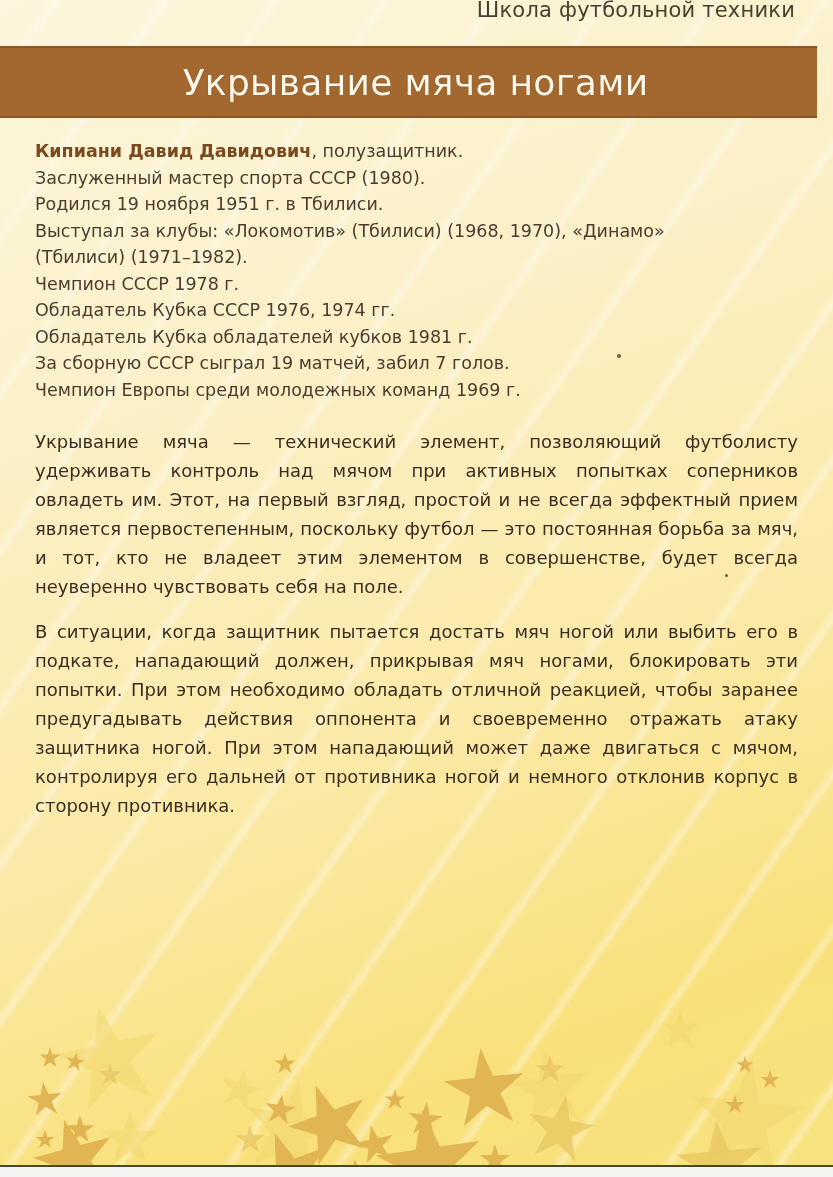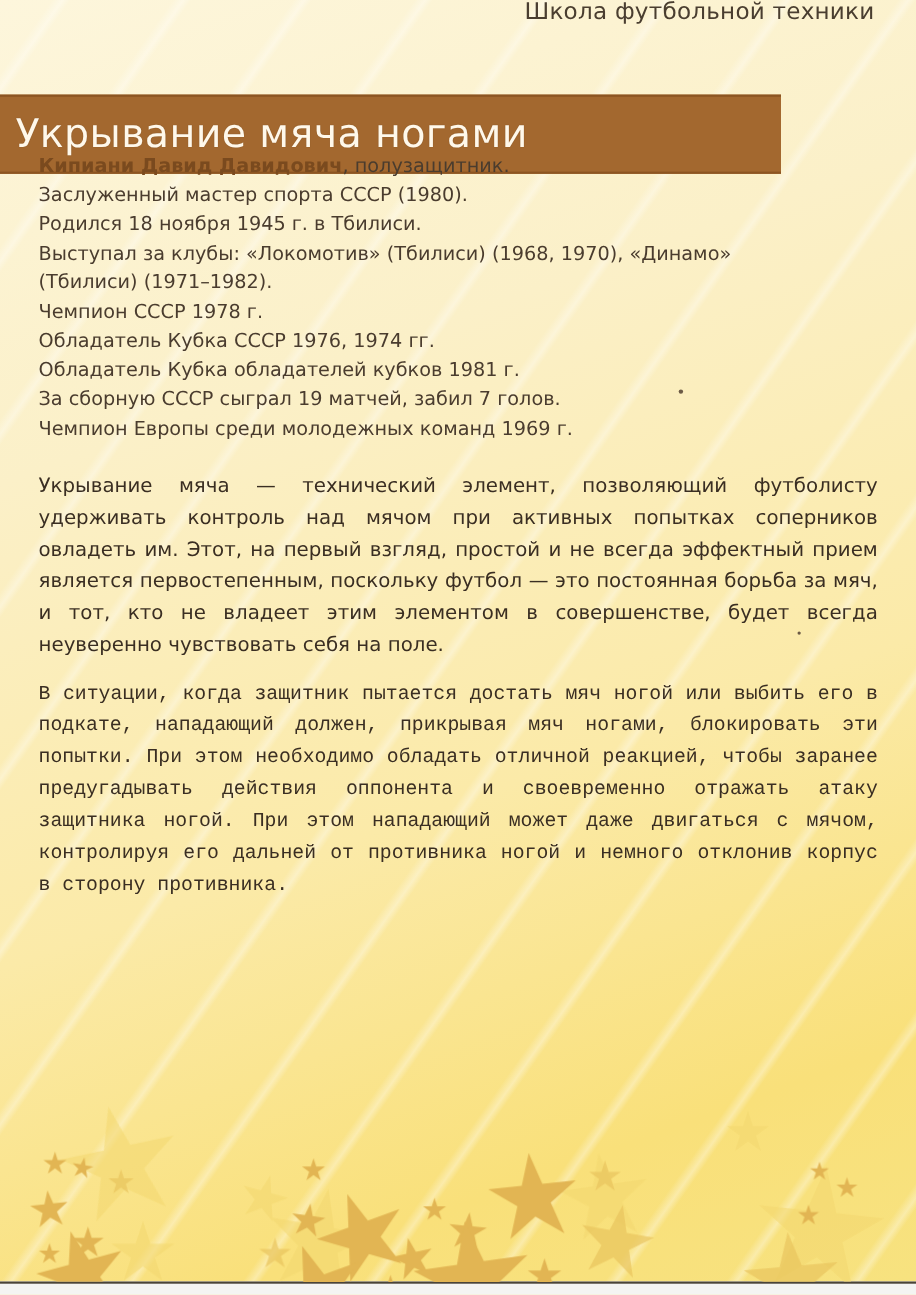--- a/index.html
+++ b/index.html
@@ -22,63 +22,63 @@
   }
   .page-bottom-edge {
     position: absolute; left: 0; top: 1165px; width: 833px; height: 12px;
     background: #f4f4f2; border-top: 2px solid #4a4438;
   }
   .section-label {
     position: absolute; right: 38px; top: -2px;
     font-size: 21px; color: #4a3e30; letter-spacing: 0.2px;
   }
   .title-banner {
-    position: absolute; left: 0; top: 46px; width: 710px; height: 72px;
+    position: absolute; left: 0; top: 46px; width: 817px; height: 72px;
     background: #a3682f;
     border-top: 2px solid #8c5522; border-bottom: 2px solid #8c5522;
-    display: flex; align-items: center; justify-content: flex-start; margin-top: 40px;
+    display: flex; align-items: center; justify-content: center;
   }
   .title-text {
     color: #fff8ea; font-size: 36px; letter-spacing: 0.3px;
     text-shadow: 0 0 1px rgba(0,0,0,0.25);
     margin-left: 14px;
   }
   .bio {
     position: absolute; left: 35px; top: 138px; width: 680px;
     font-size: 17.5px; line-height: 26.5px; color: #4a3c2e;
   }
   .bio .name { font-weight: bold; color: #7a4a1e; }
   .bio-line { white-space: nowrap; }
   .para {
     position: absolute; left: 35px; width: 763px;
     font-size: 18px; line-height: 29px; color: #3a2e22;
     text-align: justify;
   }
   .para1 { top: 427px; }
-  .para2 { top: 617px; font-family: Liberation Mono, monospace; }
+  .para2 { top: 617px; }
   .stars { position: absolute; left: 0; top: 980px; width: 833px; height: 185px; }
   .speck { position: absolute; width: 4px; height: 4px; background: #6b5a45; border-radius: 50%; }
 </style>
 </head>
 <body>
 
 <div class="page">
 
   <div class="section-label">Школа футбольной техники</div>
 
   <div class="title-banner">
     <div class="title-text">Укрывание мяча ногами</div>
   </div>
 
   <div class="bio">
     <div class="bio-line">
       <span class="name">Кипиани Давид Давидович</span><span>, полузащитник.</span>
     </div>
     <div class="bio-line">Заслуженный мастер спорта СССР (1980).</div>
-    <div class="bio-line">Родился 18 ноября 1945 г. в Тбилиси.</div>
+    <div class="bio-line">Родился 19 ноября 1951 г. в Тбилиси.</div>
     <div class="bio-line">Выступал за клубы: «Локомотив» (Тбилиси) (1968, 1970), «Динамо»</div>
     <div class="bio-line">(Тбилиси) (1971–1982).</div>
     <div class="bio-line">Чемпион СССР 1978 г.</div>
     <div class="bio-line">Обладатель Кубка СССР 1976, 1974 гг.</div>
     <div class="bio-line">Обладатель Кубка обладателей кубков 1981 г.</div>
     <div class="bio-line">За сборную СССР сыграл 19 матчей, забил 7 голов.</div>
     <div class="bio-line">Чемпион Европы среди молодежных команд 1969 г.</div>
   </div>
 
   <span class="speck" style="left:617px;top:354px;"></span>

